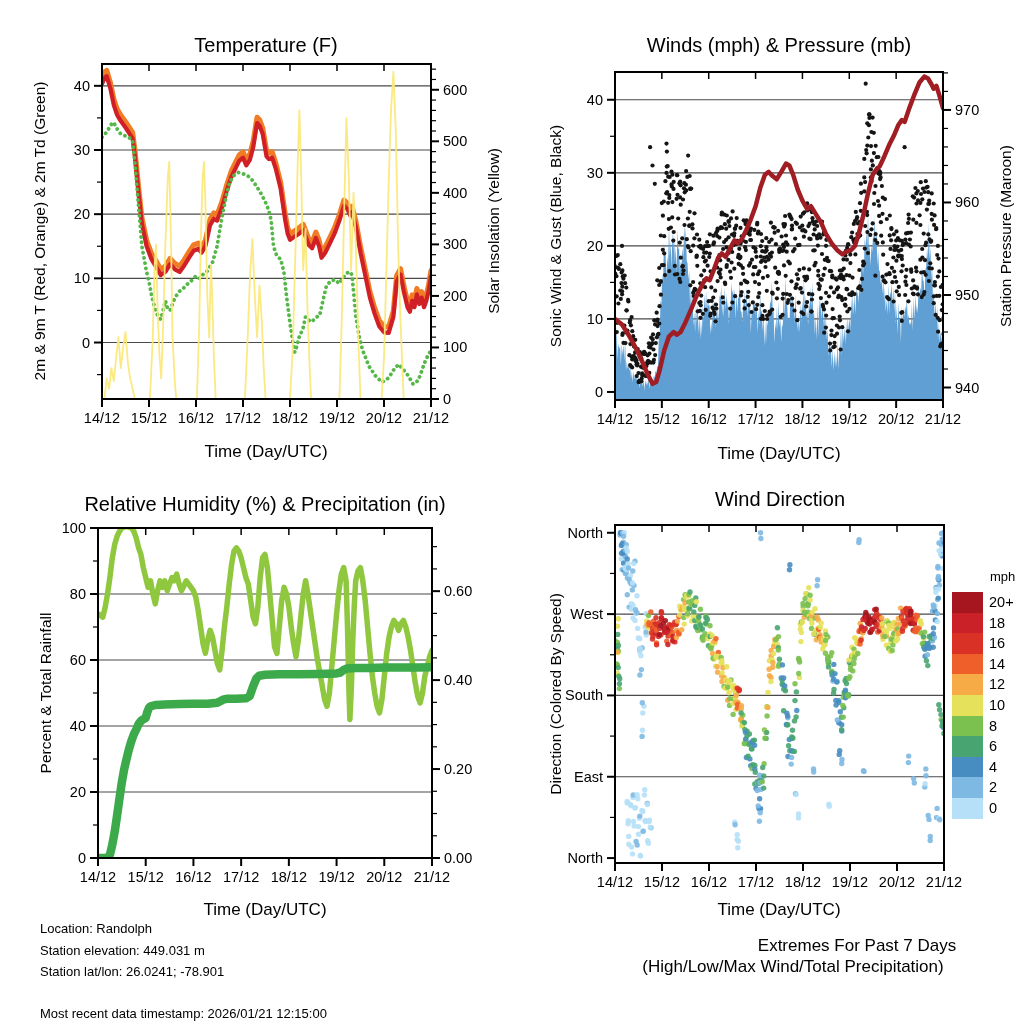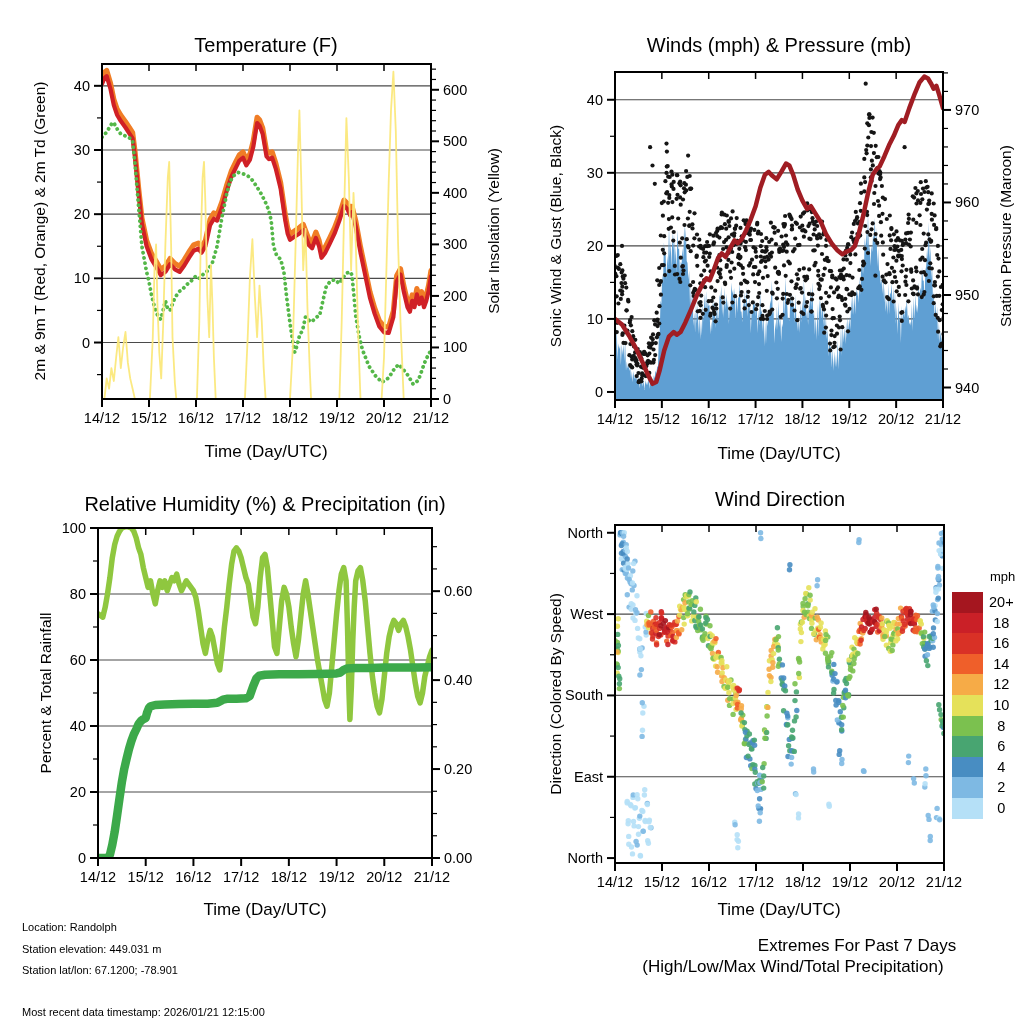--- a/index.html
+++ b/index.html
@@ -4,27 +4,27 @@
 <style>
   html,body{margin:0;padding:0;background:#fff;}
   .canvas{position:relative;width:1024px;height:1024px;background:#fff;
           font-family:"Liberation Sans",sans-serif;color:#000;overflow:hidden;}
   svg{position:absolute;left:0;top:0;}
   svg text{font-family:"Liberation Sans",sans-serif;fill:#000;}
   .title{position:absolute;transform:translateX(-50%);font-size:20px;white-space:nowrap;}
   .xlab{position:absolute;transform:translateX(-50%);font-size:17px;white-space:nowrap;}
   .axlab{position:absolute;font-size:15.5px;white-space:nowrap;
          transform:translate(-50%,-50%) rotate(-90deg);}
-  .ftr{position:absolute;left:22px;font-size:11px;white-space:nowrap;}
+  .ftr{position:absolute;left:40px;font-size:13px;white-space:nowrap;}
   .ext{position:absolute;transform:translateX(-50%);font-size:17px;white-space:nowrap;}
   .ext.red{font-weight:bold;margin-top:44px;}
   .cbar{position:absolute;left:952px;top:592px;width:31px;}
   .cbar div{width:31px;height:20.6px;}
   .cbar-labels{position:absolute;left:989px;top:592px;font-size:14.5px;}
-  .cbar-labels div{height:20.6px;line-height:20.6px;text-align:center;}
+  .cbar-labels div{height:20.6px;line-height:20.6px;}
   .cbar-title{position:absolute;left:990px;top:569px;font-size:13px;}
 </style>
 </head>
 <body>
 
 <div class="canvas">
 
   <svg id="plot" width="1024" height="1024">
       <g>
         <line x1="102" y1="342.5249042145594" x2="431" y2="342.5249042145594" stroke="#4a4a4a" stroke-width="1.2"></line>
@@ -2134,20 +2134,20 @@
       <div>10</div>
       <div>8</div>
       <div>6</div>
       <div>4</div>
       <div>2</div>
       <div>0</div>
     </div>
 
   <div class="ftr" style="top:921px;">Location: Randolph</div>
   <div class="ftr" style="top:943px;">Station elevation: 449.031 m</div>
-  <div class="ftr" style="top:964px;">Station lat/lon: 67.1200; -78.901</div>
+  <div class="ftr" style="top:964px;">Station lat/lon: 26.0241; -78.901</div>
   <div class="ftr" style="top:1006px;">Most recent data timestamp: 2026/01/21 12:15:00</div>
 
   <div class="ext" style="left:857px;top:936px;">Extremes For Past 7 Days</div>
   <div class="ext" style="left:793px;top:957px;">(High/Low/Max Wind/Total Precipitation)</div>
   <div class="ext red" style="left: 876px; top: 980px; color: rgb(204, 32, 38);">40.9/1.1/24.3/0.42</div>
 
 </div>
 
 </body></html>

